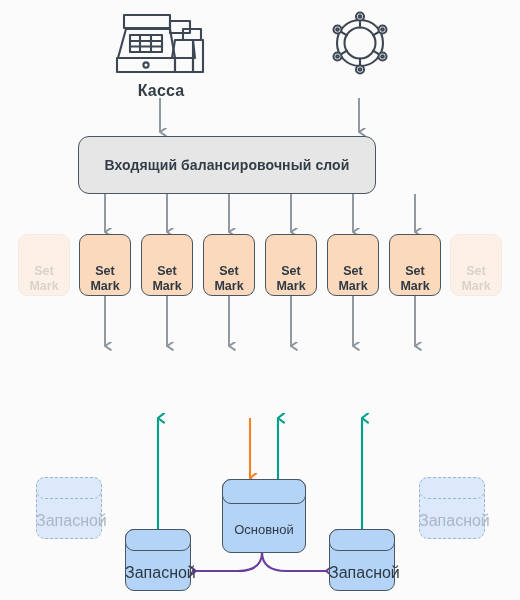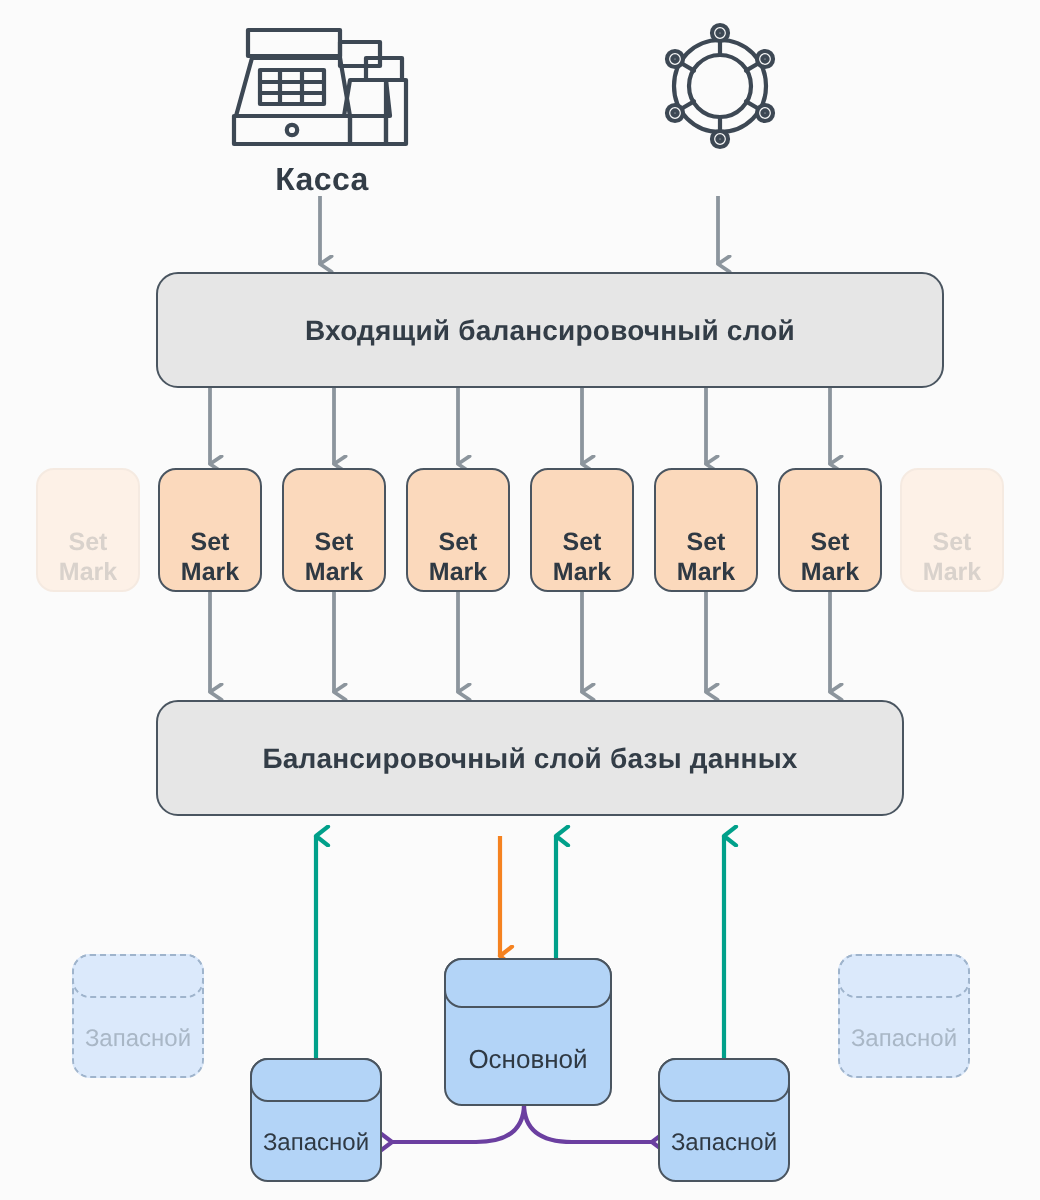--- a/index.html
+++ b/index.html
@@ -68,21 +68,21 @@
   }
   .db .cap{
     left:0;top:0;width:100%;height:22px;
     background:#b3d4f7;
     border:1.7px solid #4a5560;
     border-radius:9px;
   }
   .db .dblabel{
     position:absolute;left:0;width:100%;
     text-align:center;
-    font-size:12px;color:#2f3943;
+    font-size:16px;color:#2f3943;
     z-index:2;
   }
   .db.main .dblabel{font-size:13px;}
 
   .db.ghost .body{
     background:#dbe9fb;
     border:1.7px dashed #9fb4cc;
   }
   .db.ghost .cap{
     background:#dbe9fb;
@@ -182,21 +182,21 @@
       <circle cx="57.5" cy="48.5" r="4" fill="#fbfbfb"></circle>
       <circle cx="35" cy="8.5" r="1.3"></circle>
       <circle cx="35" cy="61.5" r="1.3"></circle>
       <circle cx="12.5" cy="21.5" r="1.3"></circle>
       <circle cx="57.5" cy="21.5" r="1.3"></circle>
       <circle cx="12.5" cy="48.5" r="1.3"></circle>
       <circle cx="57.5" cy="48.5" r="1.3"></circle>
     </svg>
   </div>
 
-  <div class="band" style="left:78px;top:136px;width:394px;height:58px;">
+  <div class="band" style="left:78px;top:136px;width:298px;height:58px;">
     <span>Входящий балансировочный слой</span>
   </div>
 
   <div class="chip ghost" style="left:18px;top:234px;">
     <span class="l1">Set</span>
     <span class="l2">Mark</span>
   </div>
   <div class="chip active" style="left:79px;top:234px;">
     <span class="l1">Set</span>
     <span class="l2">Mark</span>
@@ -219,23 +219,20 @@
   </div>
   <div class="chip active" style="left:389px;top:234px;">
     <span class="l1">Set</span>
     <span class="l2">Mark</span>
   </div>
   <div class="chip ghost" style="left:450px;top:234px;">
     <span class="l1">Set</span>
     <span class="l2">Mark</span>
   </div>
 
-  <div class="band" style="left:78px;top:350px;width:374px;height:58px;">
-    <span>Балансировочный слой базы данных</span>
-  </div>
 
   <div class="db ghost" style="left:36px;top:477px;width:66px;height:62px;">
     <div class="body" style="height:62px;"></div>
     <div class="cap"></div>
     <div class="dblabel" style="top:35px;">Запасной</div>
   </div>
 
   <div class="db" style="left:125px;top:529px;width:66px;height:62px;">
     <div class="body" style="height:62px;"></div>
     <div class="cap"></div>

